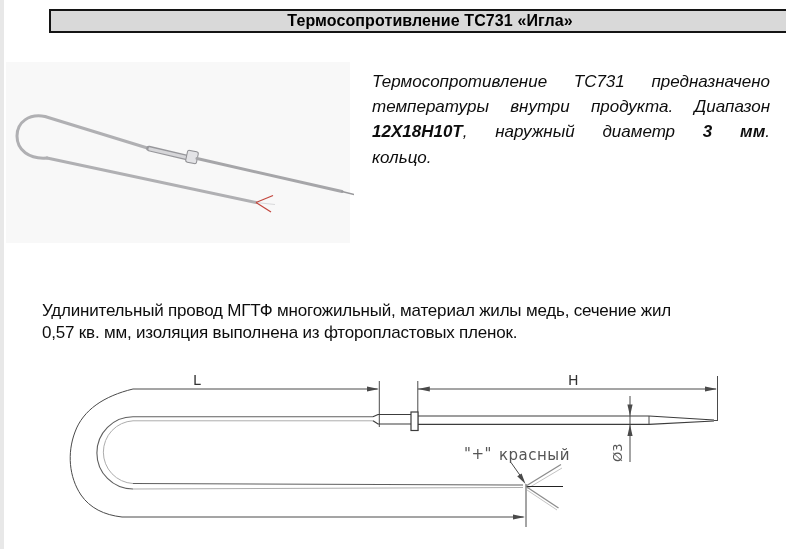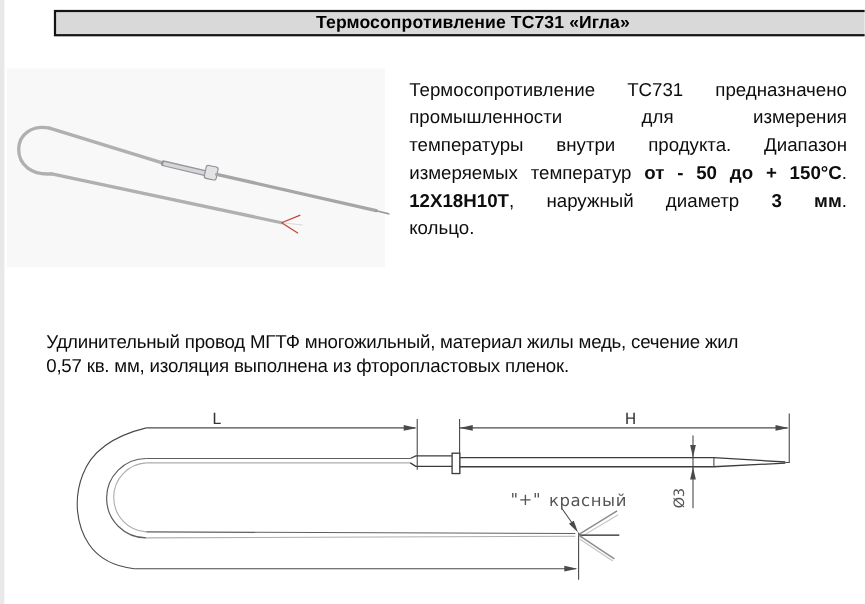--- a/index.html
+++ b/index.html
@@ -22,21 +22,21 @@
   .collar{fill:#e3e3e6;stroke:#8e8e92;stroke-width:1;}
   .ps{stroke:#a6a6a9;stroke-width:3;fill:none;stroke-linecap:round;}
   .pst{stroke:#98989b;stroke-width:1.4;fill:none;stroke-linecap:round;}
   .pwr{stroke:var(--wire-red,#c2453c);stroke-width:1.2;fill:none;}
   .pww{stroke:#d9d9db;stroke-width:1;fill:none;}
 
   .desc{
     position:absolute;left:372px;top:69px;width:398px;
     font-size:17px;line-height:25.2px;color:#0d0d0d;
   }
-  .jline{text-align:justify;text-align-last:justify;white-space:normal;}
+  .jline{text-align:justify;text-align-last:justify;white-space:normal;font-style:italic;}
   .jline.last{text-align-last:left;}
   .bold{font-weight:700;}
 
   .para2{
     position:absolute;left:42px;top:300px;width:730px;
     font-size:17px;line-height:22px;letter-spacing:-0.2px;color:#0d0d0d;
   }
 
   .drawing-svg{position:absolute;left:30px;top:365px;width:756px;height:184px;}
   .dl{stroke:var(--drawing-line,#4a4a4a);stroke-width:1;fill:none;}
@@ -76,23 +76,21 @@
     <path class="pst" d="M342,191.5 L355,194.8"></path>
     <path class="pc" d="M47,158 L256,202.5"></path>
     <path class="pww" d="M256,202.5 L275,204.5"></path>
     <path class="pwr" d="M256,202.5 L273,195.5"></path>
     <path class="pwr" d="M256,202.5 L271,212"></path>
   </g>
 </svg>
 
 <div class="desc">
     <div class="jline"><span>Термосопротивление ТС731 предназначено</span></div>
-    <div class="jline"><span>промышленности для измерения</span></div>
     <div class="jline"><span>температуры внутри продукта. Диапазон</span></div>
-    <div class="jline"><span>измеряемых температур </span><span class="bold">от - 50 до + 150°С</span><span>.</span></div>
     <div class="jline"><span class="bold">12Х18Н10Т</span><span>, наружный диаметр </span><span class="bold">3 мм</span><span>.</span></div>
     <div class="jline last"><span>кольцо.</span></div>
   </div>
 
 <div class="para2">
     <div>Удлинительный провод МГТФ многожильный, материал жилы медь, сечение жил</div>
     <div>0,57 кв. мм, изоляция выполнена из фторопластовых пленок.</div>
   </div>
 
 <svg class="drawing-svg" viewBox="30 365 756 184" aria-hidden="true">

